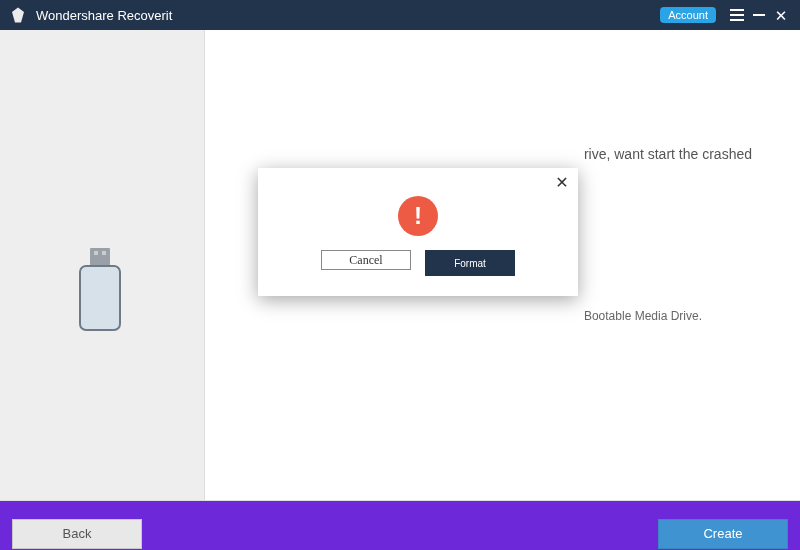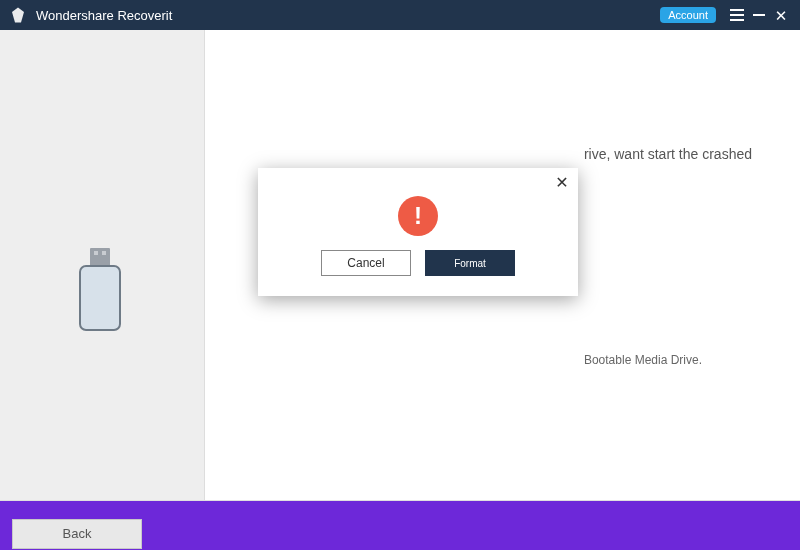--- a/index.html
+++ b/index.html
@@ -35,21 +35,21 @@
     position:relative;
     width:205px; height:100%;
     background:#eeeeee;
     border-right:1px solid #ddd;
   }
   .usb-illustration {
     position:absolute; left:76px; top:216px; width:48px; height:88px;
   }
   .right-panel { flex:1; position:relative; color:#555; }
   .bg-text-1 { position:absolute; right:48px; top:116px; font-size:14px; color:#555;}
-  .bg-text-2 { position:absolute; right:98px; top:279px; font-size:12px; color:#666;margin-top:44px;}
+  .bg-text-2 { position:absolute; right:98px; top:279px; font-size:12px; color:#666;}
 
   .footer {
     height:66px; background:#6d28d9; border-top:1px solid #e0e0e0;
     display:flex; align-items:center; padding:0 12px;
   }
   .btn-back {
     width:130px; height:30px; background:#e8e8e8; border:1px solid #c8c8c8;
     color:#555; font-size:13px; cursor:pointer;
   }
   .footer .spacer { flex:1; }
@@ -76,22 +76,22 @@
     width:40px; height:40px; border-radius:50%; background:#ee5b45;
     margin:28px auto 14px auto; display:flex; align-items:center; justify-content:center;
     color:#fff; font-weight:bold; font-size:24px; font-family: Georgia, serif;
   }
   .modal-text {
     padding:0 24px; text-align:center; font-size:12.5px; color:#555; line-height:1.5;
     margin-bottom:22px;
   }
   .modal-buttons { display:flex; justify-content:center; gap:14px; }
   .btn-cancel {
-    width:90px; height:26px; background:#fff; border:1px solid #888; color:#333;
-    font-size:12px; cursor:pointer;
+    width:90px; height:20px; background:#fff; border:1px solid #888; color:#333;
+    font-size:12px; cursor:pointer;font-family:Liberation Serif, serif;
   }
   .btn-format {
     width:90px; height:26px; background:#21344c; border:1px solid #21344c; color:#fff;
     font-size:10px; cursor:pointer;
   }
 </style>
 </head>
 <body>
 
 <div class="titlebar">
@@ -143,13 +143,14 @@
         <button class="btn-cancel">Cancel</button>
         <button class="btn-format">Format</button>
       </div>
     </div>
   </div>
 </div>
 
 <div class="footer">
   <button class="btn-back">Back</button>
   <span class="spacer"></span>
+  <button class="btn-create">Create</button>
 </div>
 
 </body></html>

